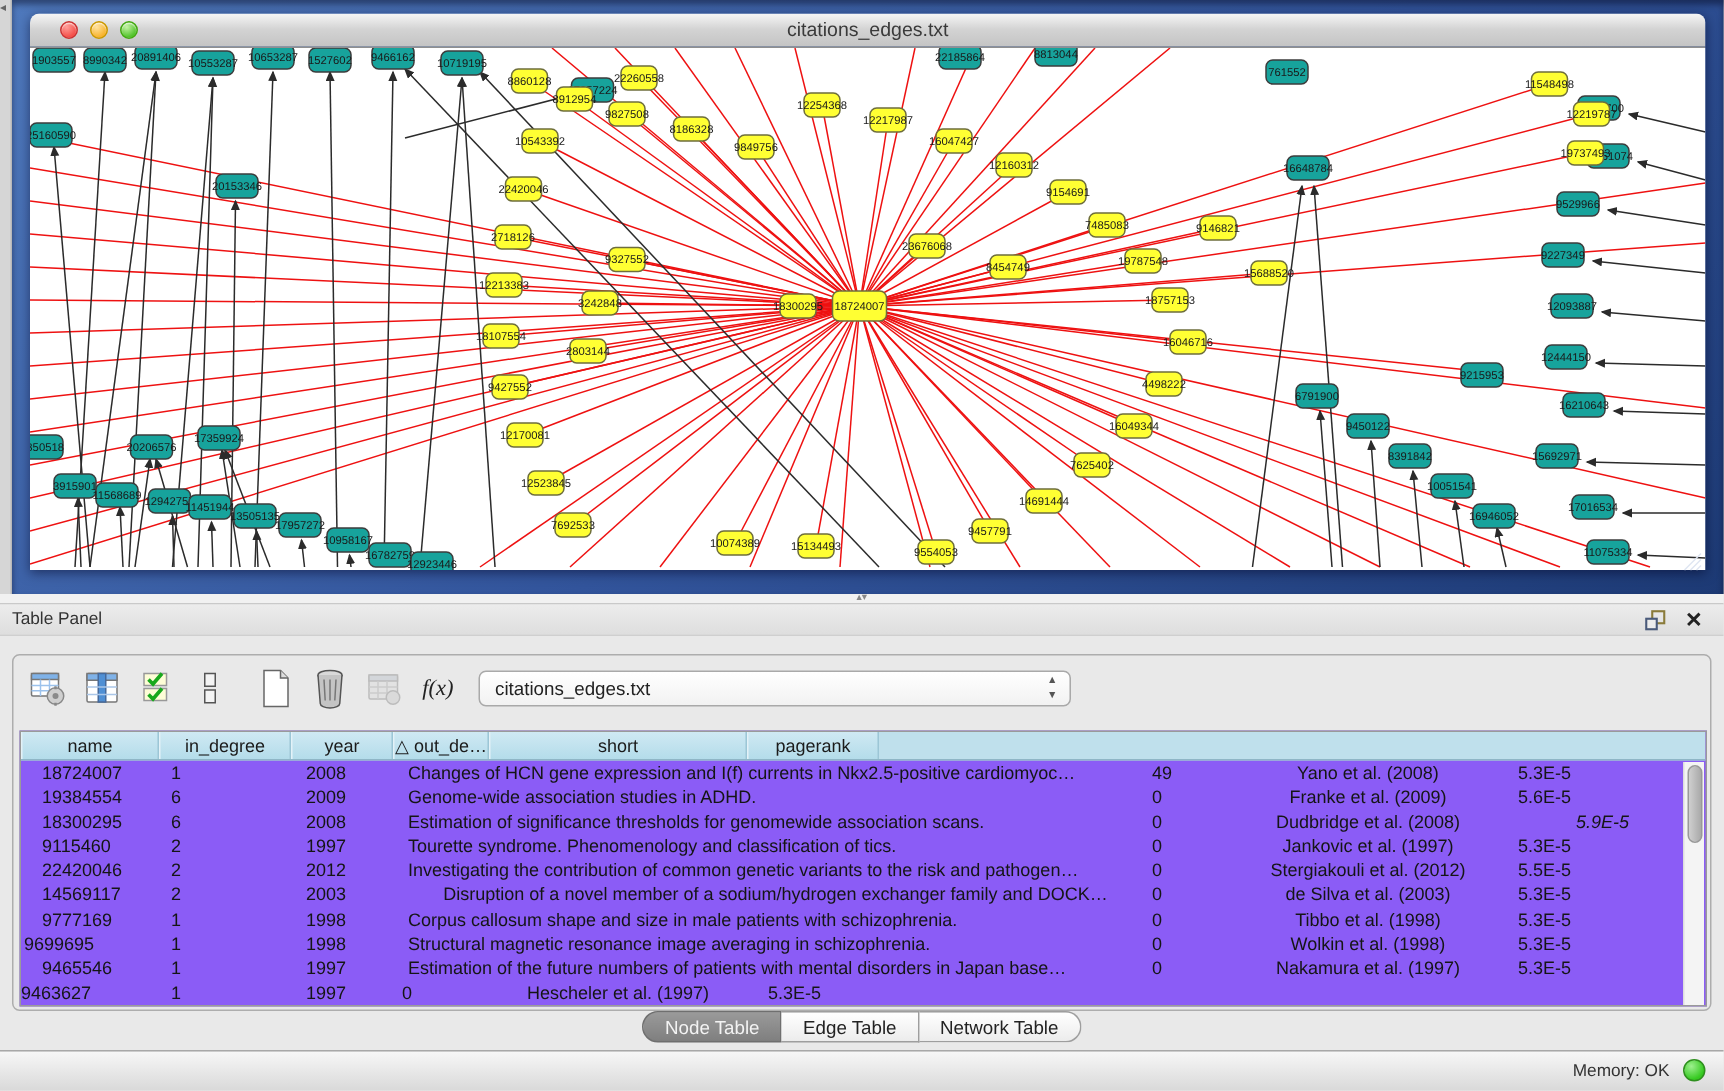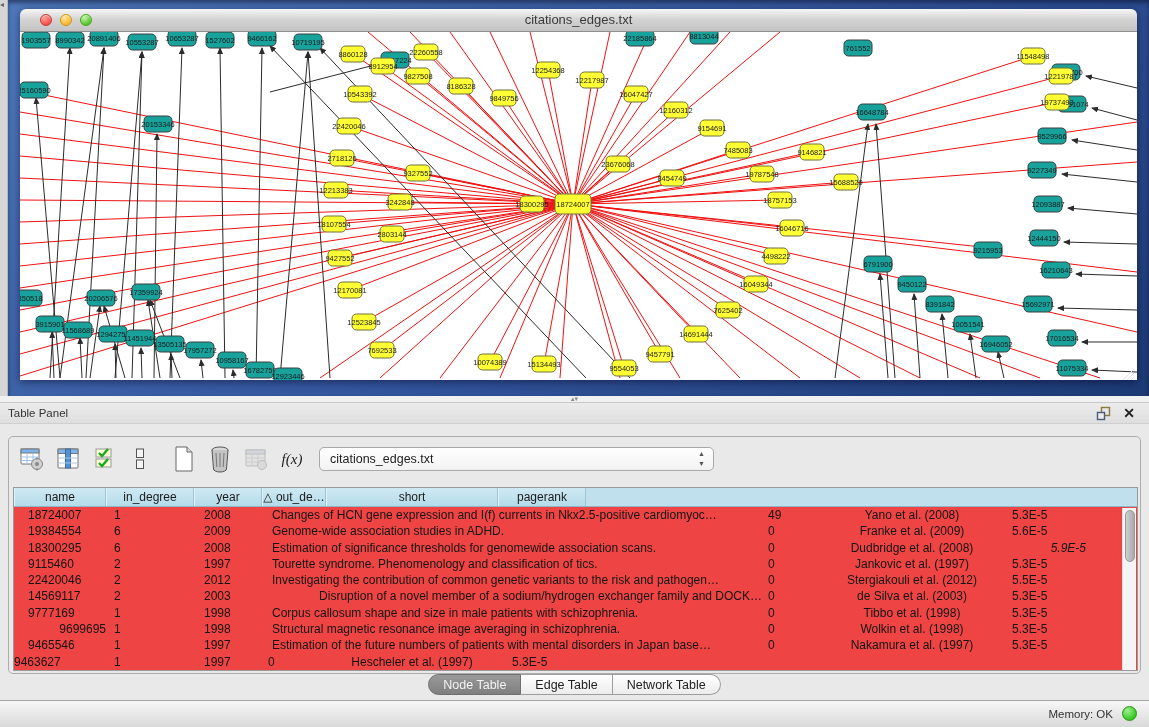--- a/index.html
+++ b/index.html
@@ -47,21 +47,21 @@
   .tbtn { width:30px; height:30px; border:none; background:transparent; cursor:pointer;
     display:flex; align-items:center; justify-content:center; }
   .fx { font-family:"Liberation Serif", serif; font-style:italic; font-size:15px; color:#222; }
   #tb-select { width:395px; height:24px; margin-left:6px; background:linear-gradient(#fff,#f2f2f2);
     border:1px solid #a9a9a9; border-radius:5px; position:relative; font-size:12.5px;
     color:#222; line-height:22px; padding-left:10px; cursor:pointer; }
   #tb-select .steppers { position:absolute; right:8px; top:1px; font-size:7px; color:#555;
     line-height:10px; text-align:center; }
 
   #table-wrap { position:absolute; left:4px; top:50px; width:1125px; height:184px;
-    background:#ef4444; border:1px solid #9a9a9a; overflow:hidden; }
+    background:#8b5cf6; border:1px solid #9a9a9a; overflow:hidden; }
   #thead { display:flex; height:19px; border-bottom:1px solid #8fb6c6; background:#bfe0ec; }
   .th { border-right:1px solid #9cc6d6; border-left:1px solid #e3f2f8; font-size:12px;
     color:#1b1b1b; text-align:center; line-height:18px; cursor:pointer;
     background:linear-gradient(#cfe9f3,#b4dcea); overflow:hidden; white-space:nowrap; }
   .tr { display:flex; height:16.3px; font-size:12px; color:#151515; }
   .td { overflow:hidden; white-space:nowrap; line-height:16px; }
   #vscroll { position:absolute; right:1px; top:20px; width:14px; height:162px;
     background:#f4f4f4; border-left:1px solid #ddd; }
   #vthumb { position:absolute; left:1.5px; top:2px; width:10px; height:52px;
     background:linear-gradient(90deg,#cfcfcf,#a9a9a9); border-radius:6px; border:1px solid #999; }
@@ -720,36 +720,36 @@
             <div class="td" style="width: 68px; text-align: left; padding-left: 10px;">2012</div>
             <div class="td" style="width: 500px; text-align: left; padding-left: 10px;">Investigating the contribution of common genetic variants to the risk and pathogen…</div>
             <div class="td" style="width: 64px; text-align: left; padding-left: 6px;">0</div>
             <div class="td" style="width: 172px; text-align: center; padding-left: 0px;">Stergiakouli et al. (2012)</div>
             <div class="td" style="width: 88px; text-align: left; padding-left: 14px;">5.5E-5</div>
           </div>
           <div class="tr">
             <div class="td" style="width: 92px; text-align: left; padding-left: 14px;">14569117</div>
             <div class="td" style="width: 88px; text-align: left; padding-left: 8px;">2</div>
             <div class="td" style="width: 68px; text-align: left; padding-left: 10px;">2003</div>
-            <div class="td" style="width: 500px; text-align: right; padding-left: 10px;">Disruption of a novel member of a sodium/hydrogen exchanger family and DOCK…</div>
+            <div class="td" style="width: 500px; text-align: center; padding-left: 10px;">Disruption of a novel member of a sodium/hydrogen exchanger family and DOCK…</div>
             <div class="td" style="width: 64px; text-align: left; padding-left: 6px;">0</div>
             <div class="td" style="width: 172px; text-align: center; padding-left: 0px;">de Silva et al. (2003)</div>
             <div class="td" style="width: 88px; text-align: left; padding-left: 14px;">5.3E-5</div>
           </div>
           <div class="tr">
             <div class="td" style="width: 92px; text-align: left; padding-left: 14px;">9777169</div>
             <div class="td" style="width: 88px; text-align: left; padding-left: 8px;">1</div>
             <div class="td" style="width: 68px; text-align: left; padding-left: 10px;">1998</div>
             <div class="td" style="width: 500px; text-align: left; padding-left: 10px;">Corpus callosum shape and size in male patients with schizophrenia.</div>
             <div class="td" style="width: 64px; text-align: left; padding-left: 6px;">0</div>
             <div class="td" style="width: 172px; text-align: center; padding-left: 0px;">Tibbo et al. (1998)</div>
             <div class="td" style="width: 88px; text-align: left; padding-left: 14px;">5.3E-5</div>
           </div>
           <div class="tr">
-            <div class="td" style="width: 92px; text-align: right; padding-left: 26px;">9699695</div>
+            <div class="td" style="width: 92px; text-align: left; padding-left: 2px;">9699695</div>
             <div class="td" style="width: 88px; text-align: left; padding-left: 8px;">1</div>
             <div class="td" style="width: 68px; text-align: left; padding-left: 10px;">1998</div>
             <div class="td" style="width: 500px; text-align: left; padding-left: 10px;">Structural magnetic resonance image averaging in schizophrenia.</div>
             <div class="td" style="width: 64px; text-align: left; padding-left: 6px;">0</div>
             <div class="td" style="width: 172px; text-align: center; padding-left: 0px;">Wolkin et al. (1998)</div>
             <div class="td" style="width: 88px; text-align: left; padding-left: 14px;">5.3E-5</div>
           </div>
           <div class="tr">
             <div class="td" style="width: 92px; text-align: left; padding-left: 14px;">9465546</div>
             <div class="td" style="width: 88px; text-align: left; padding-left: 8px;">1</div>

